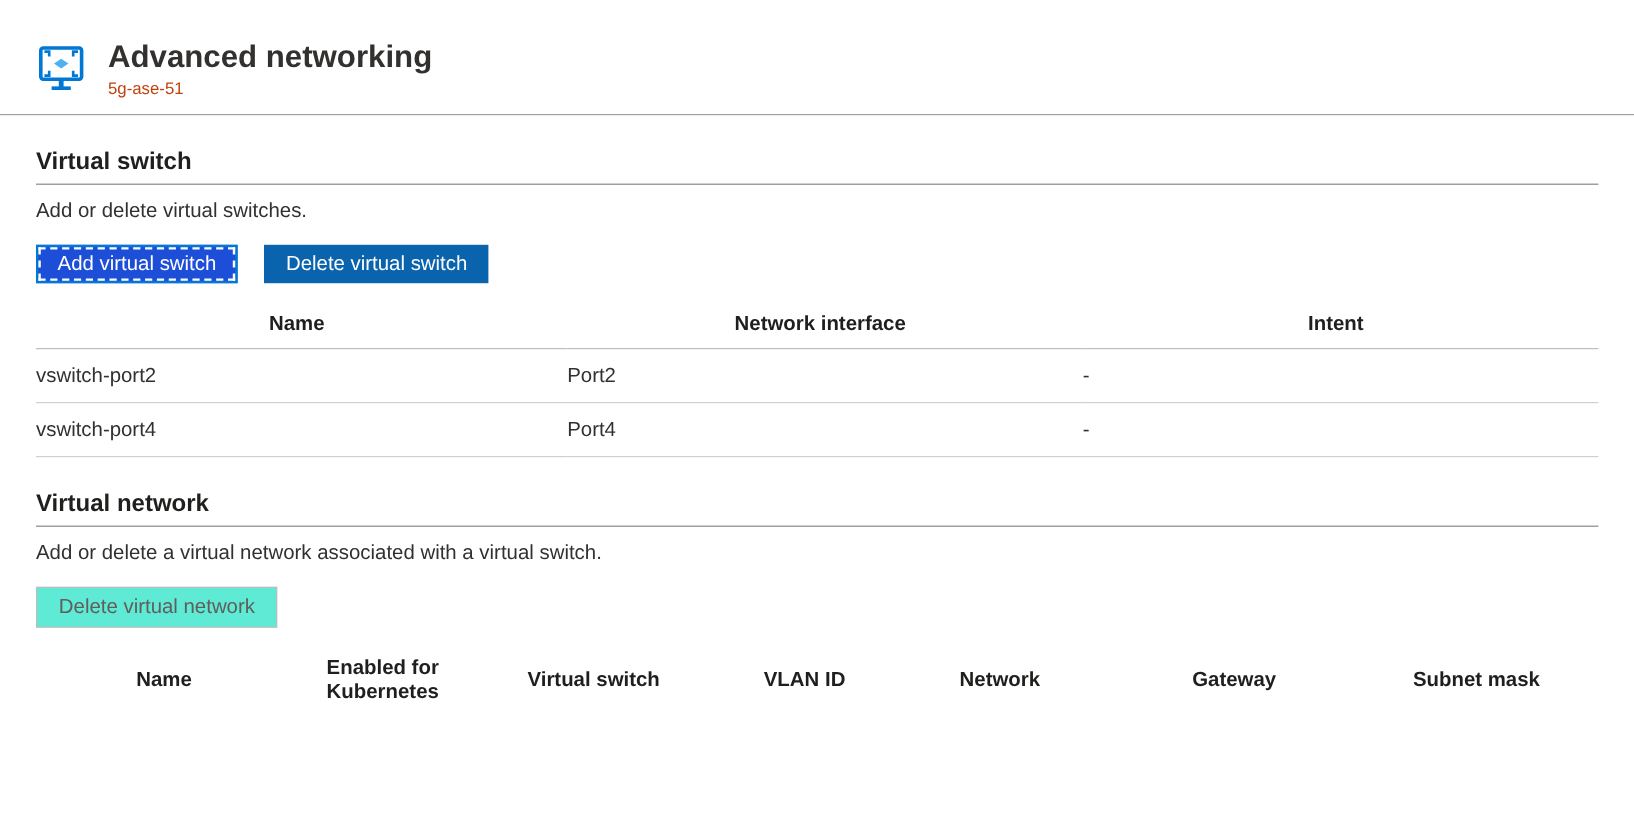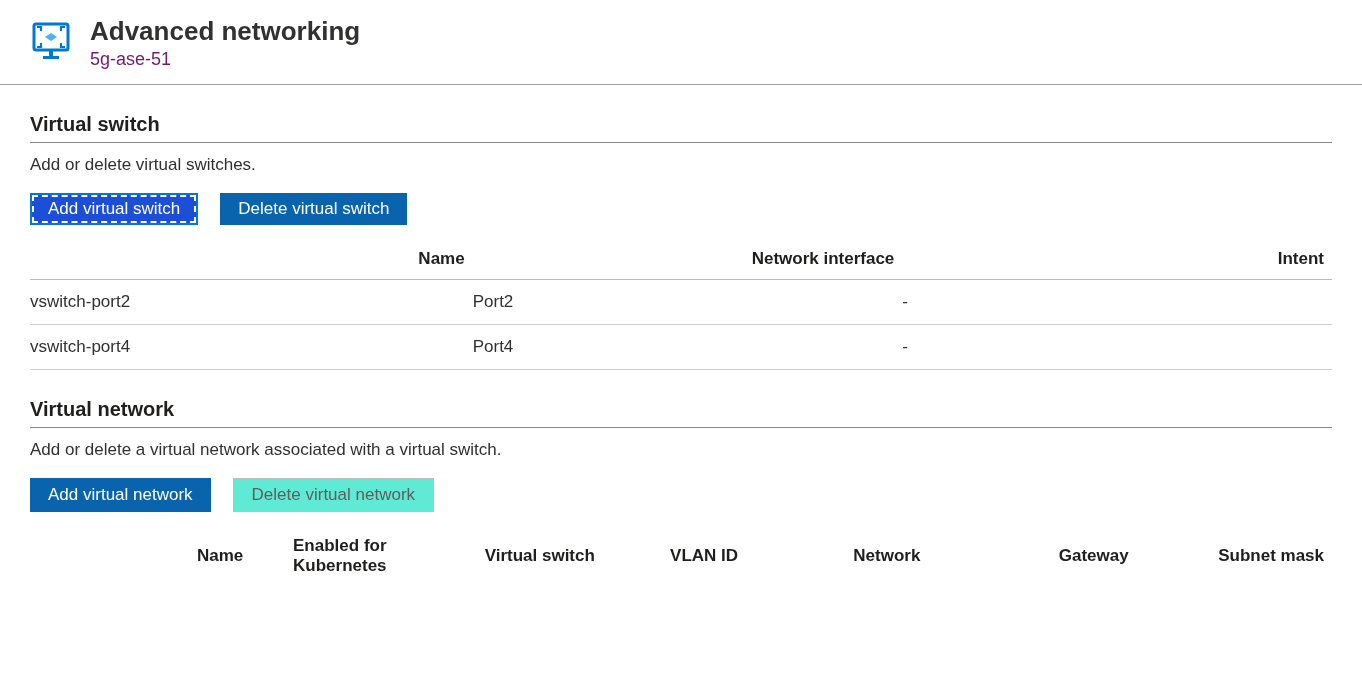--- a/index.html
+++ b/index.html
@@ -5,43 +5,43 @@
     * { margin: 0; padding: 0; box-sizing: border-box; }
     body {
       font-family: "Segoe UI", -apple-system, BlinkMacSystemFont, sans-serif;
       font-size: 14px;
       color: #323130;
       background: #fff;
     }
     .header {
       display: flex;
       align-items: flex-start;
-      padding: 16px 30px 14px 30px;
+      padding: 32px 30px 14px 30px;
       border-bottom: 1px solid #a0a0a0;
     }
     .header-icon {
       width: 42px;
       height: 42px;
       margin-right: 18px;
       margin-top: 4px;
       flex-shrink: 0;
     }
     .header-text {
       display: flex;
       flex-direction: column;
     }
     .page-title {
       font-size: 26px;
       font-weight: 600;
       color: #323130;
       line-height: 1.2;
     }
     .page-subtitle {
-      font-size: 18px;
-      color: #701a75;
+      font-size: 14px;
+      color: #c2410c;
       margin-top: 2px;
     }
     .section {
       padding: 0 30px;
     }
     .section-title {
       font-size: 20px;
       font-weight: 600;
       color: #201f1e;
       padding-bottom: 6px;
@@ -82,21 +82,21 @@
       background: #5eead4;
       color: #605e5c;
       border: 1px solid #bdbdbd;
       cursor: default;
     }
     .table {
       width: 100%;
       border-collapse: collapse;
     }
     .table th {
-      text-align: right;
+      text-align: center;
       font-size: 17px;
       font-weight: 600;
       padding: 10px 8px 10px 0;
       border-bottom: 1px solid #bdbdbd;
       color: #201f1e;
       vertical-align: middle;
     }
     .table td {
       font-size: 17px;
       padding: 12px 8px 12px 0;
@@ -168,21 +168,20 @@
         <td>-</td>
       </tr>
     </tbody>
   </table>
 </div>
 
 <div class="section">
   <div class="section-title">Virtual network</div>
   <div class="section-description">Add or delete a virtual network associated with a virtual switch.</div>
   <div class="button-row">
-    <button class="btn btn-primary">Add virtual network</button>
     <button class="btn btn-disabled">Delete virtual network</button>
   </div>
   <table class="table vnetwork-table">
     <thead>
       <tr>
         <th>Name</th>
         <th>Enabled for Kubernetes</th>
         <th>Virtual switch</th>
         <th>VLAN ID</th>
         <th>Network</th>

